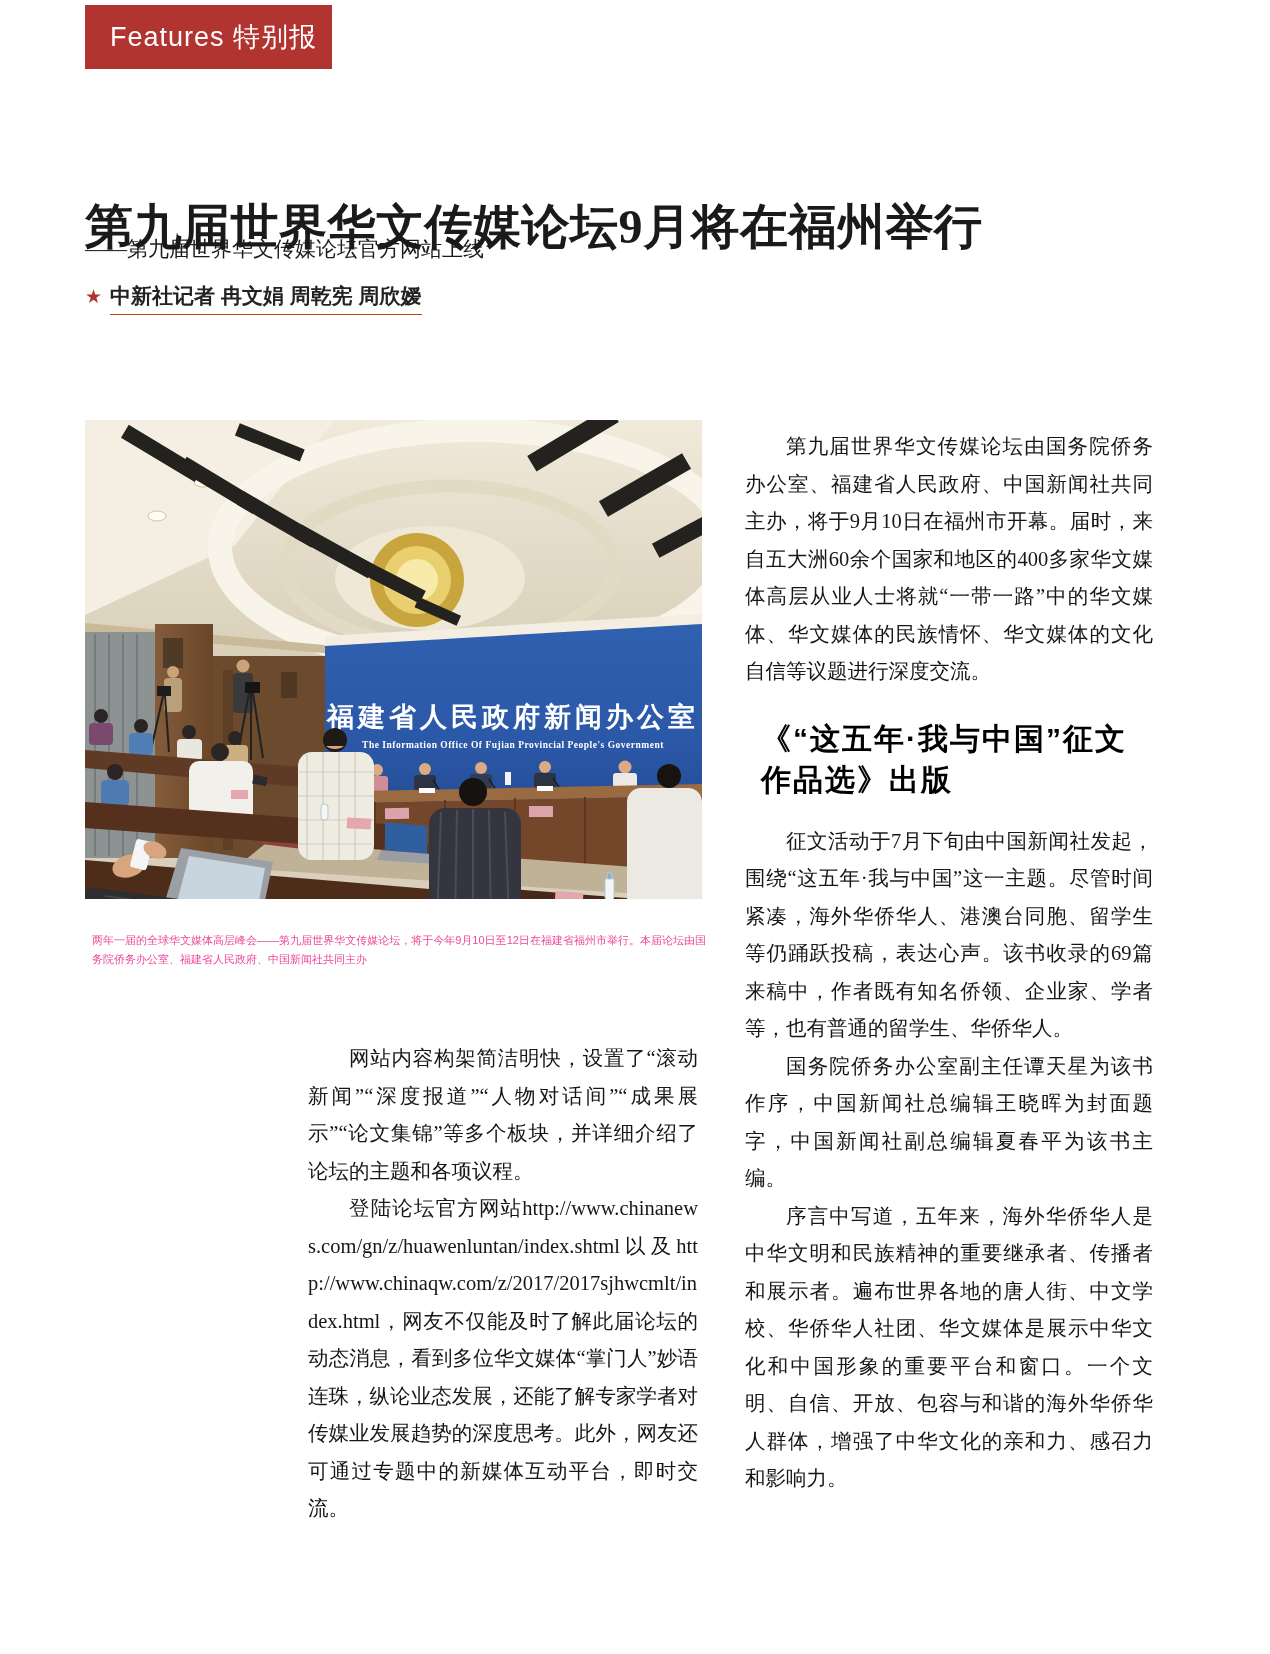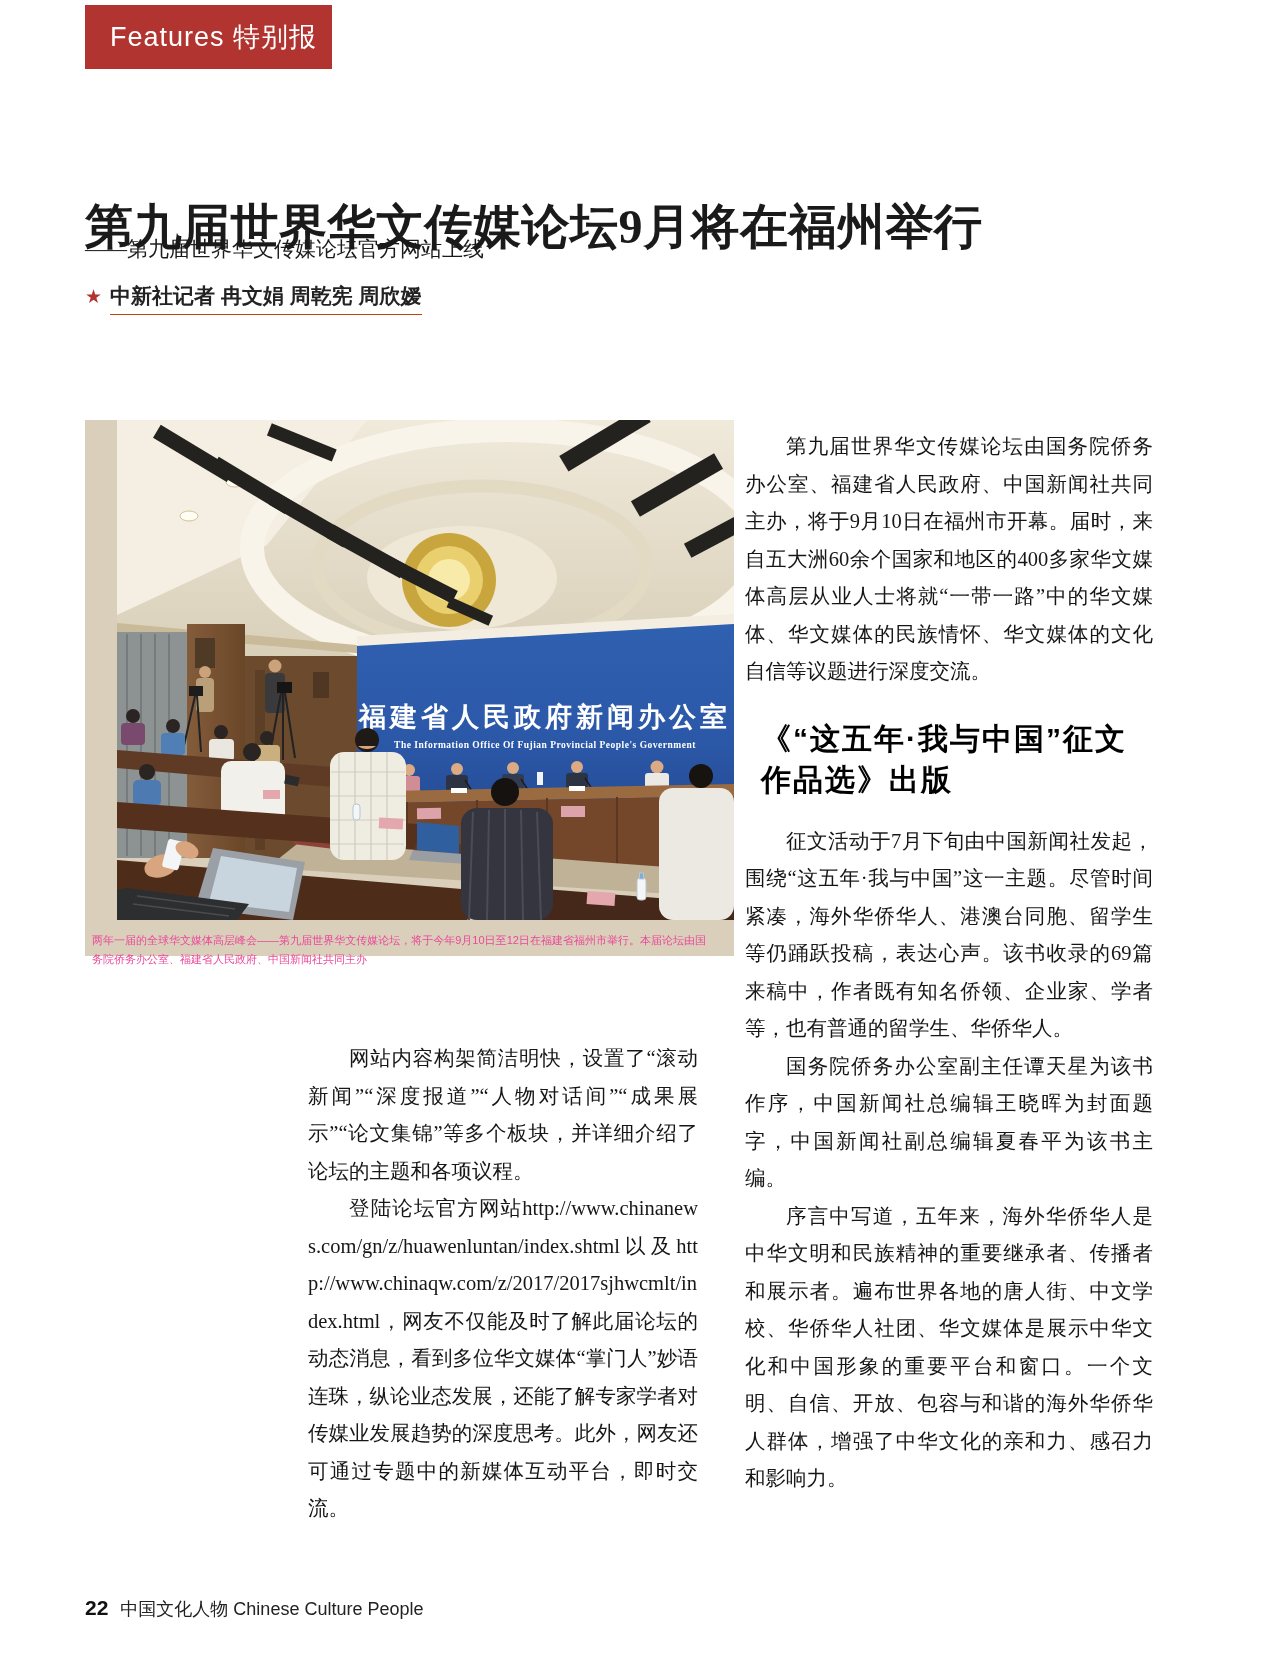--- a/index.html
+++ b/index.html
@@ -24,21 +24,21 @@
     font-size:21px;font-weight:400;white-space:nowrap;
   }
   .byline{
     position:absolute;left:85px;top:282px;
     font-family:"Liberation Sans","DejaVu Sans",sans-serif;
     font-size:21px;font-weight:700;color:#222;display:flex;align-items:baseline;gap:8px;
   }
   .byline .star{color:#b23430;font-size:19px;}
   .byline .names{border-bottom:1px solid #c2410c;padding-bottom:4px;}
   .photo-wrap{
-    position:absolute;left:85px;top:420px;width:617px;height:536px;overflow:hidden;background:#d9cfba;padding-left:32px;
+    position:absolute;left:85px;top:420px;width:617px;height:479px;overflow:hidden;background:#d9cfba;
   }
   .caption{
     position:absolute;left:92px;top:931px;width:614px;
     font-family:"Liberation Sans","DejaVu Sans",sans-serif;
     font-size:11px;line-height:1.72;color:#ec4899;text-align:justify;
   }
   .col{position:absolute;font-size:20.5px;line-height:37.5px;text-align:justify;color:#161616;}
   .col p{margin:0;text-indent:2em;word-break:break-all;}
   .col p.no-indent{text-indent:0;}
   .col-left{left:308px;top:1040px;width:390px;}
@@ -327,18 +327,14 @@
   </div>
 
   <div class="col col-right">
     <p>第九届世界华文传媒论坛由国务院侨务办公室、福建省人民政府、中国新闻社共同主办，将于9月10日在福州市开幕。届时，来自五大洲60余个国家和地区的400多家华文媒体高层从业人士将就“一带一路”中的华文媒体、华文媒体的民族情怀、华文媒体的文化自信等议题进行深度交流。</p>
     <div class="section-heading">《“这五年·我与中国”征文作品选》出版</div>
     <p>征文活动于7月下旬由中国新闻社发起，围绕“这五年·我与中国”这一主题。尽管时间紧凑，海外华侨华人、港澳台同胞、留学生等仍踊跃投稿，表达心声。该书收录的69篇来稿中，作者既有知名侨领、企业家、学者等，也有普通的留学生、华侨华人。</p>
     <p>国务院侨务办公室副主任谭天星为该书作序，中国新闻社总编辑王晓晖为封面题字，中国新闻社副总编辑夏春平为该书主编。</p>
     <p>序言中写道，五年来，海外华侨华人是中华文明和民族精神的重要继承者、传播者和展示者。遍布世界各地的唐人街、中文学校、华侨华人社团、华文媒体是展示中华文化和中国形象的重要平台和窗口。一个文明、自信、开放、包容与和谐的海外华侨华人群体，增强了中华文化的亲和力、感召力和影响力。</p>
   </div>
 
-  <div class="footer">
-    <span class="pagenum">22</span>
-    <span>中国文化人物 Chinese Culture People</span>
-  </div>
 
 </div>
 
 </body></html>

